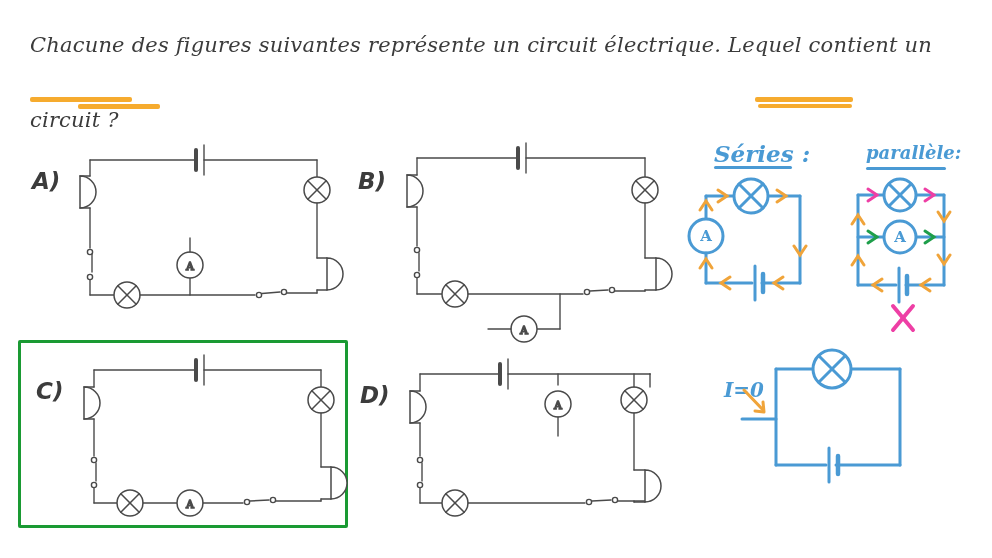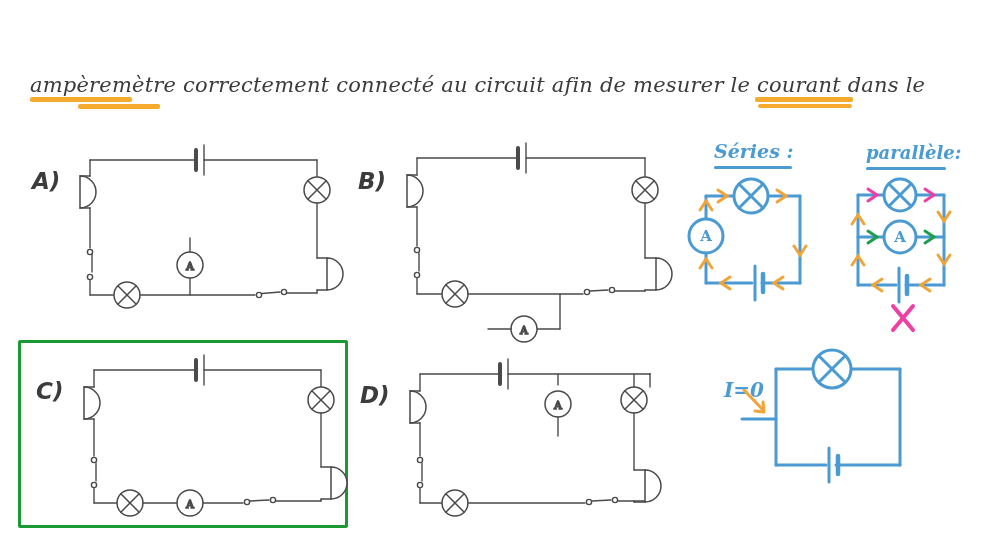--- a/index.html
+++ b/index.html
@@ -40,21 +40,21 @@
     font-size:23px;
     color:#3c3c3c;
     font-style:italic;
   }
   .bluelabel{
     position:absolute;
     font-family:"DejaVu Serif", serif;
     font-style:italic;
     font-weight:bold;
     color:#4a9ad4;
-    font-size:19px;
+    font-size:23px;
     white-space:nowrap;
   }
   .bluelabel.small{font-size:18px;text-align:right;}
   .ul-blue{
     position:absolute;
     height:3px;background:#4a9ad4;border-radius:2px;
   }
   .izero{
     position:absolute;
     font-family:"DejaVu Serif", serif;
@@ -65,25 +65,24 @@
 </head>
 <body>
 
 <div id="stage">
 
   <div class="hl" style="left:30px;top:97px;width:102px;height:5px;"></div>
   <div class="hl" style="left:78px;top:104px;width:82px;height:5px;"></div>
   <div class="hl" style="left:755px;top:97px;width:98px;height:5px;"></div>
   <div class="hl" style="left:758px;top:104px;width:94px;height:4px;"></div>
 
-
-  <div class="qtext" style="left:30px;top:70px;">
-    <span>ampèremètre</span><span> correctement connecté au circuit afin de mesurer le </span><span>courant</span><span> dans le</span>
-  </div>
-
+  <div class="qtext" style="left:30px;top:30px;">Chacune des figures suivantes représente un circuit électrique. Lequel contient un</div>
+
+
+  <div class="qtext" style="left:30px;top:105px;">circuit ?</div>
 
   <div class="optlabel" style="left:32px;top:168px;">A)</div>
   <div class="optlabel" style="left:358px;top:168px;">B)</div>
   <div class="optlabel" style="left:36px;top:378px;">C)</div>
   <div class="optlabel" style="left:360px;top:382px;">D)</div>
 
   <div class="greenbox" style="left:18px;top:340px;width:330px;height:188px;"></div>
 
   <div class="bluelabel" style="left:714px;top:140px;">Séries :</div>
   <div class="ul-blue" style="left:714px;top:166px;width:78px;"></div>

